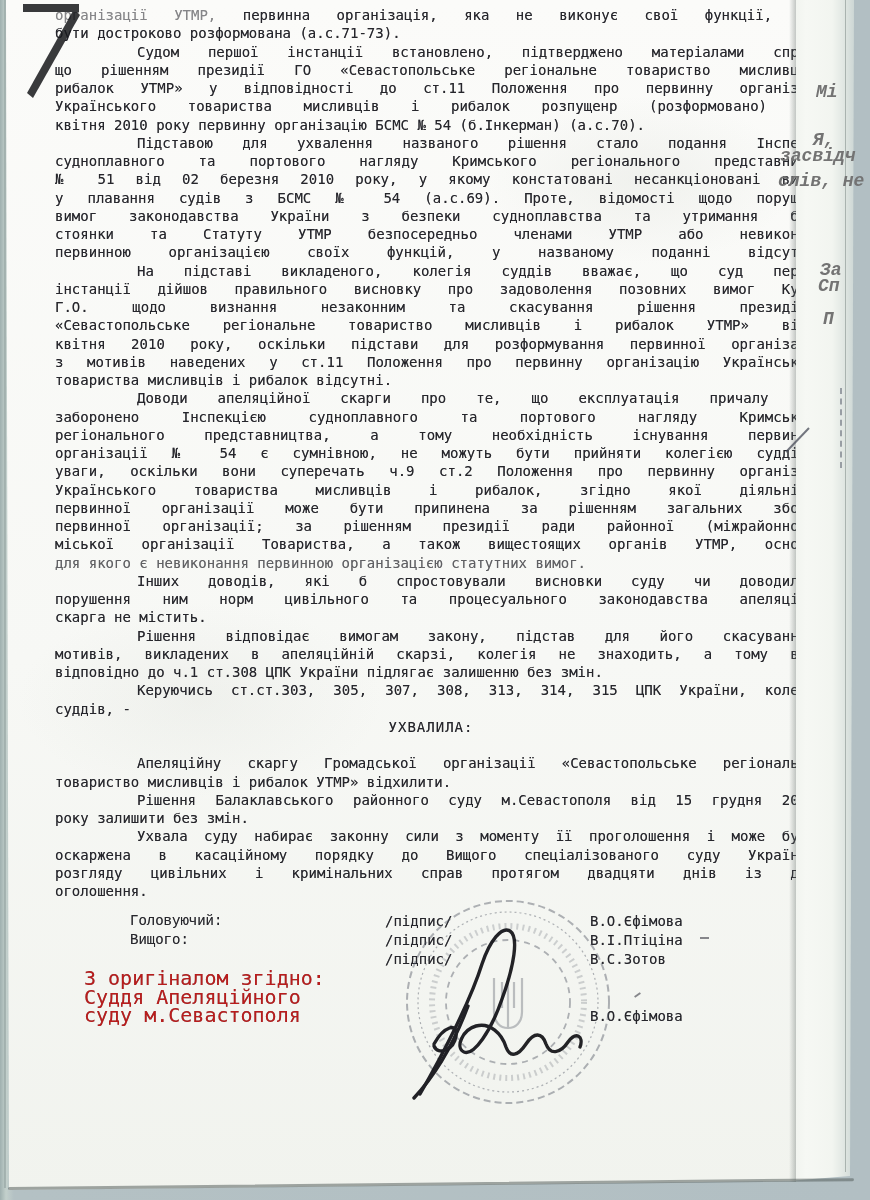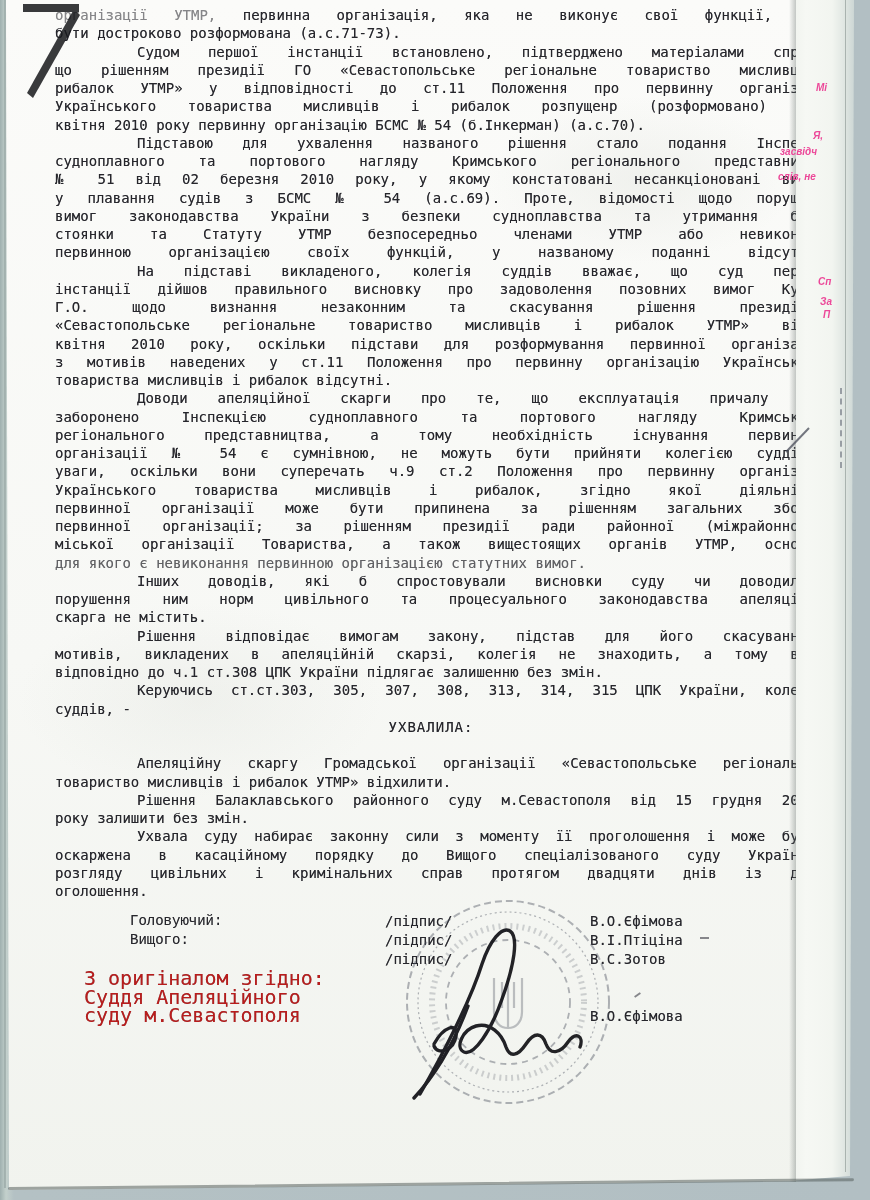--- a/index.html
+++ b/index.html
@@ -49,22 +49,22 @@
   .sigrow{position:relative;height:19px;}
   .sig-label{position:absolute;left:75px;font-family:Liberation Mono, monospace;}
   .sig-mark{position:absolute;left:330px;}
   .sig-name{position:absolute;left:535px;}
   .certblock{position:absolute;left:75px;top:969px;z-index:4;
     font-size:20px;line-height:18.5px;color:#b91c1c;text-shadow:0 0 .4px rgba(38,38,44,.5);margin-left:9px;}
   .cert-name{position:absolute;left:590px;top:1008px;z-index:4;font-size:14px;color:#26262c;
     text-shadow:0 0 .4px rgba(38,38,44,.5);}
 
   
-  .mnote{position:absolute;z-index:5;font-family:Liberation Sans, sans-serif;font-style:italic;font-weight:bold;
-    font-size:10px;color:#ec4899;white-space:nowrap;}
+  .mnote{position:absolute;z-index:5;font-family:Liberation Mono, monospace;font-style:italic;font-weight:bold;
+    font-size:18px;color:#737373;white-space:nowrap;}
 
   
   .stamp{position:absolute;left:390px;top:886px;z-index:4;filter:blur(.35px);}
   .autograph{position:absolute;left:390px;top:886px;z-index:5;}
 
   
   .corner-mark{position:absolute;left:0;top:0;z-index:4;filter:blur(.25px);}
   .dashline{position:absolute;left:840px;top:388px;height:80px;width:0;z-index:5;
     border-left:2px dashed rgba(90,95,110,.55);}
   .penslash{position:absolute;left:782px;top:424px;width:32px;height:32px;z-index:5;}
@@ -155,21 +155,21 @@
   <div>Суддя Апеляційного</div>
   <div>суду м.Севастополя</div>
 </div>
 <div class="cert-name">В.О.Єфімова</div>
 
 <div>
   <span class="mnote" style="left:816px;top:82px;">Мі</span>
   <span class="mnote" style="left:813px;top:130px;">Я,</span>
   <span class="mnote" style="left:780px;top:146px;text-align:right;">засвідч</span>
   <span class="mnote" style="left:778px;top:171px;">слів, не</span>
-  <span class="mnote" style="left:820px;top:260px;margin-top:36px;">За</span>
+  <span class="mnote" style="left:820px;top:260px;">За</span>
   <span class="mnote" style="left:818px;top:276px;">Сп</span>
   <span class="mnote" style="left:823px;top:309px;">П</span>
 </div>
 
 <svg class="stamp" width="250" height="240" viewBox="0 0 250 240">
   <g fill="none" stroke="#4b505e" opacity="0.42">
     <circle cx="118" cy="116" r="101" stroke-width="2" stroke-dasharray="7 4"></circle>
     <circle cx="118" cy="116" r="90" stroke-width="1.2" stroke-dasharray="2 3"></circle>
     <circle cx="118" cy="116" r="62" stroke-width="1.8" stroke-dasharray="6 5"></circle>
     <circle cx="118" cy="116" r="76" stroke-width="6" stroke-dasharray="2 4" opacity="0.55"></circle>

